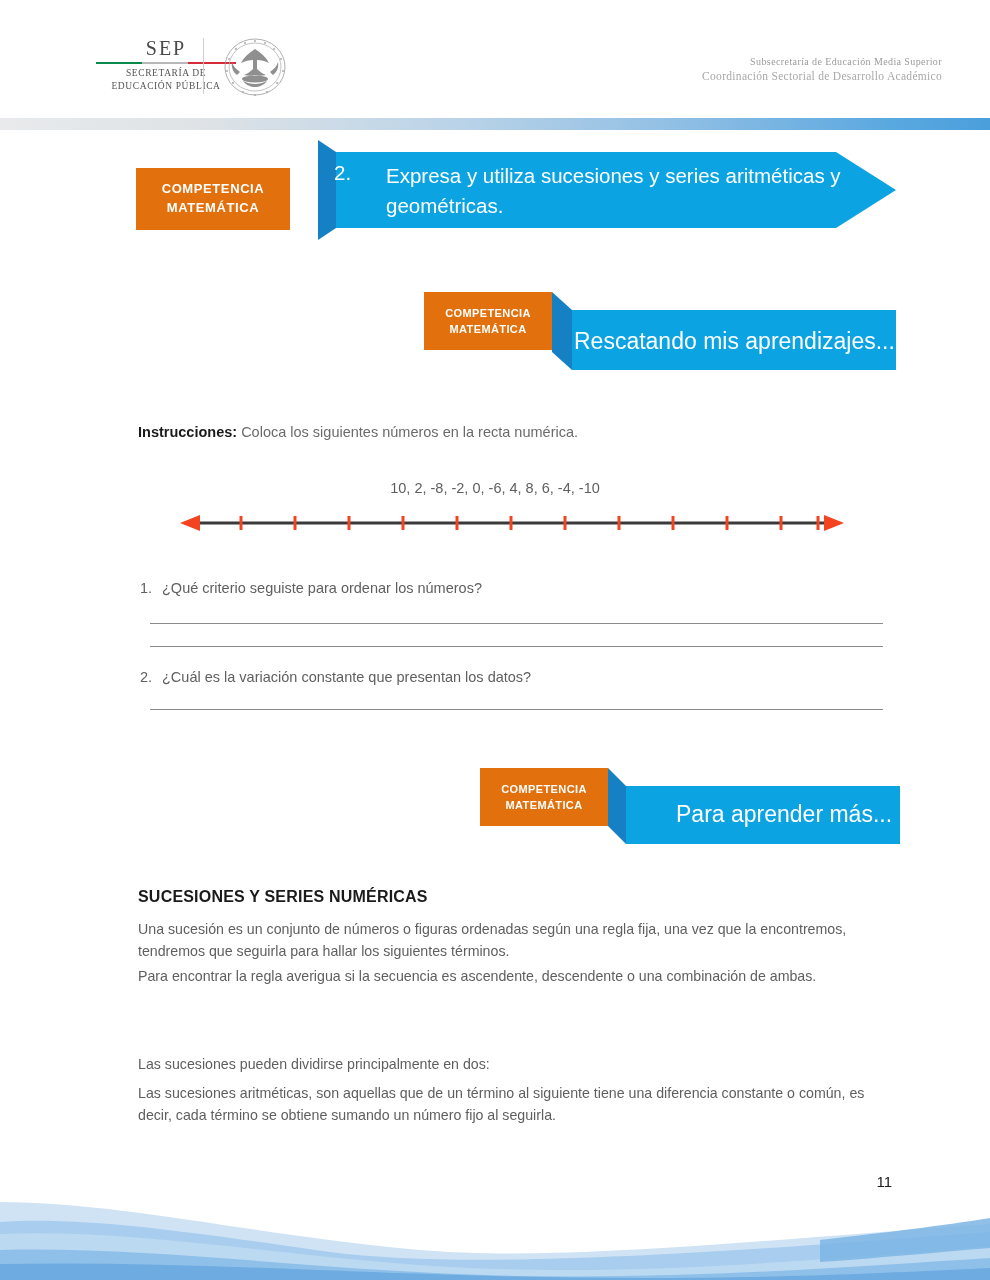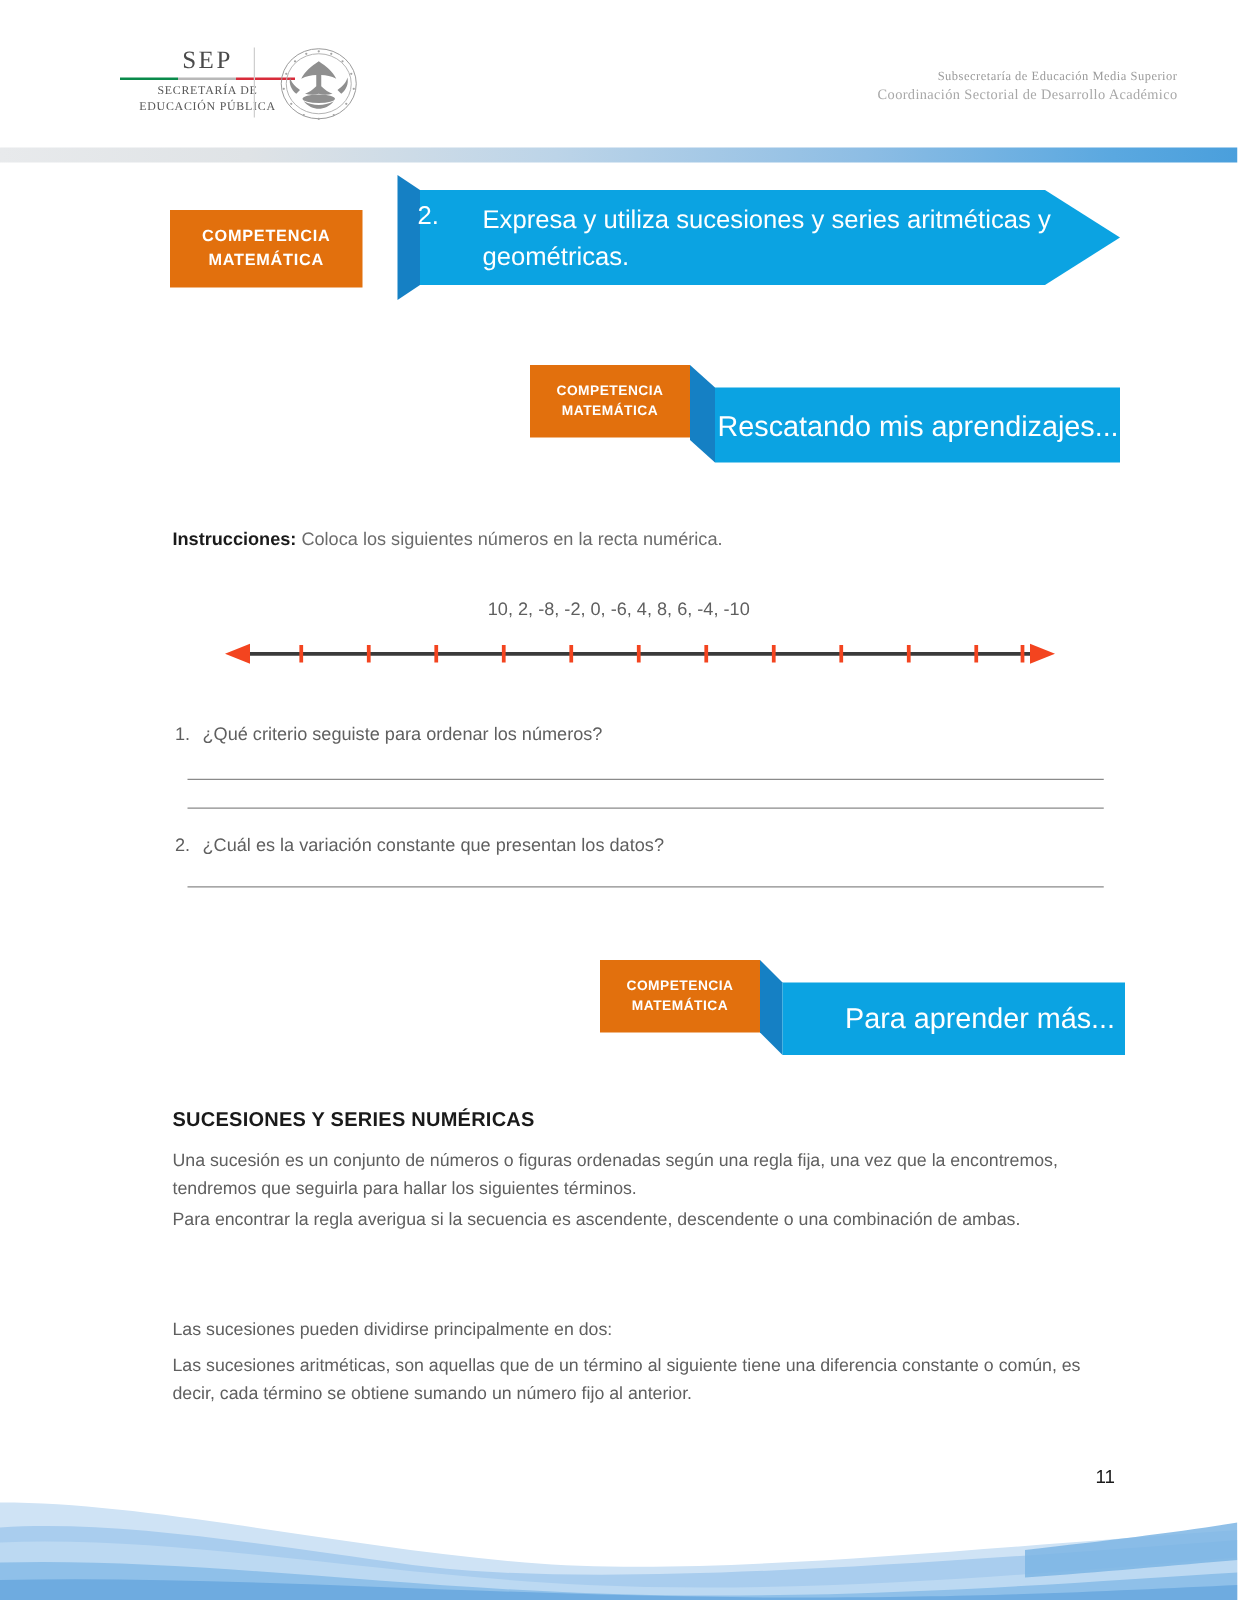--- a/index.html
+++ b/index.html
@@ -377,21 +377,21 @@
   <div class="sb-title">Para aprender más...</div>
 </div>
 
 <div id="section-heading">SUCESIONES Y SERIES NUMÉRICAS</div>
 <div class="body-para" id="para-1">
   <span>Una sucesión es un conjunto de números o figuras ordenadas según una regla fija, una vez que la encontremos,</span>
   <span>tendremos que seguirla para hallar los siguientes términos.</span>
 </div>
 <div class="body-para" id="para-2">Para encontrar la regla averigua si la secuencia es ascendente, descendente o una combinación de ambas.</div>
 <div class="body-para" id="para-3">Las sucesiones pueden dividirse principalmente en dos:</div>
-<div class="body-para" id="para-4">Las sucesiones aritméticas, son aquellas que de un término al siguiente tiene una diferencia constante o común, es decir, cada término se obtiene sumando un número fijo al anterior.</div>
+<div class="body-para" id="para-4">Las sucesiones aritméticas, son aquellas que de un término al siguiente tiene una diferencia constante o común, es decir, cada término se obtiene sumando un número fijo al seguirla.</div>
 
 <div id="page-number">11</div>
 
 <div id="footer-waves">
   <svg width="990" height="92" viewBox="0 0 990 92" preserveAspectRatio="none">
     <path d="M0,14 C120,14 260,48 420,62 C560,74 760,52 990,36 L990,92 L0,92 Z" fill="#cfe3f5"></path>
     <path d="M0,34 C90,28 200,46 330,64 C470,82 700,66 990,44 L990,92 L0,92 Z" fill="#a9cdee"></path>
     <path d="M0,46 C140,40 300,72 470,80 C650,88 840,70 990,58 L990,92 L0,92 Z" fill="#bcd9f2"></path>
     <path d="M0,62 C160,58 320,84 520,88 C700,91 860,78 990,70 L990,92 L0,92 Z" fill="#8fc0e9"></path>
     <path d="M0,76 C200,72 400,90 640,90 C800,90 900,84 990,80 L990,92 L0,92 Z" fill="#6eabe0"></path>

